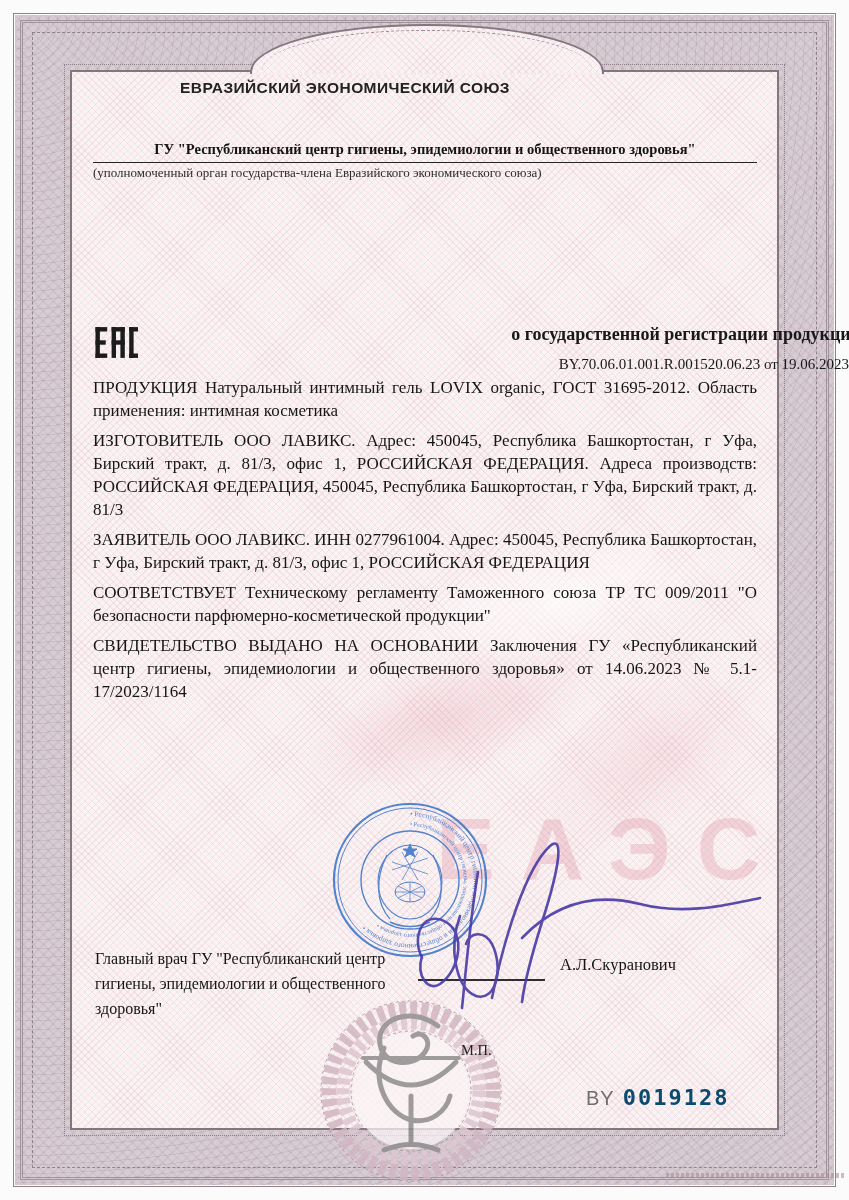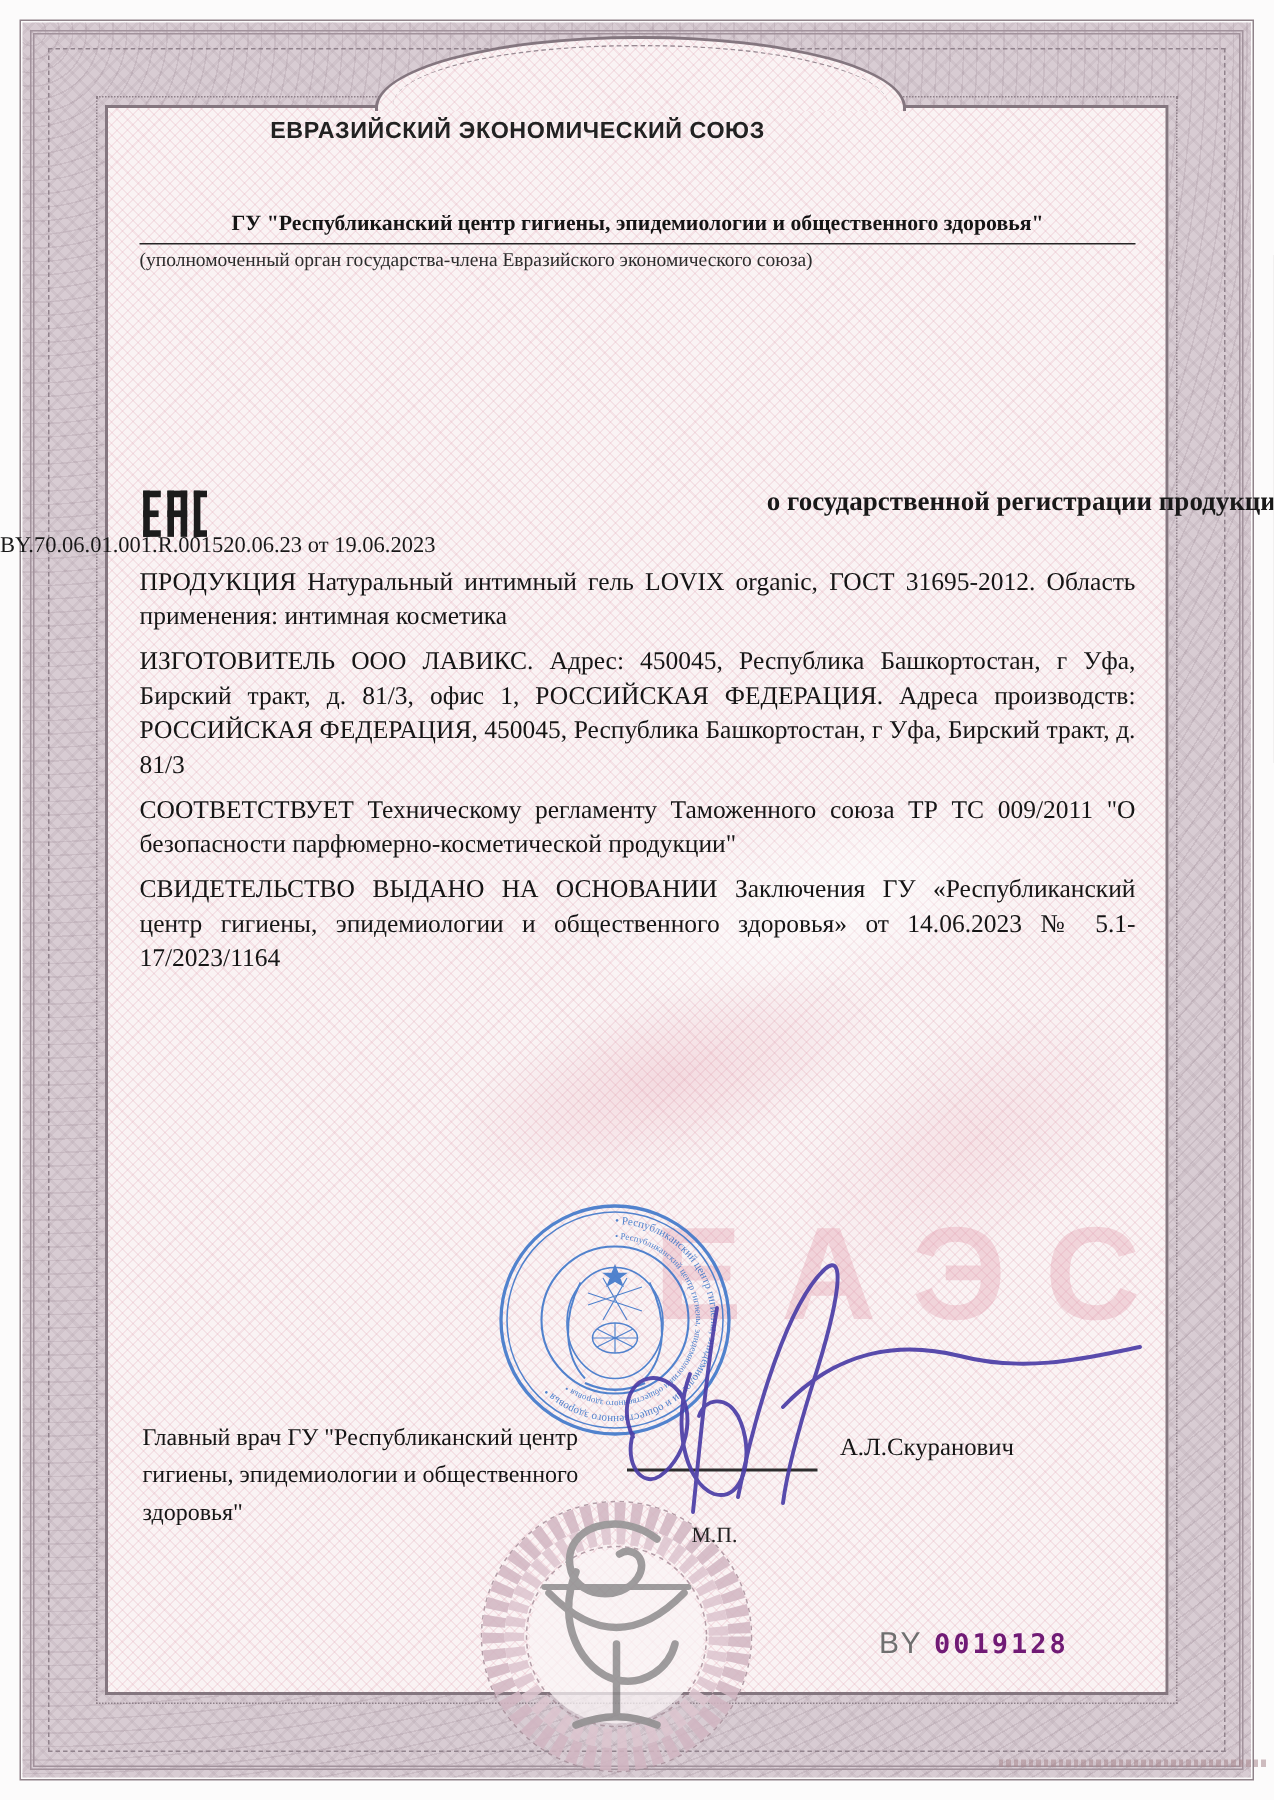--- a/index.html
+++ b/index.html
@@ -55,37 +55,37 @@
   .authority{left:93px;top:141px;width:664px;text-align:center;font-weight:bold;font-size:14.5px;
     padding-bottom:4px;border-bottom:1.6px solid #262626;color:#141414;}
   .authority-note{left:93px;top:165px;width:664px;text-align:left;font-size:13px;color:#2c2c2c;}
   .big-title{
     left:0;top:242px;width:849px;text-align:center;
     font-weight:bold;font-size:54px;letter-spacing:5px;line-height:1.15;
     color:#d3a0b4;-webkit-text-stroke:1.2px #6f6468;
     text-shadow:2px 2px 1px #948a90, 3px 3px 2px rgba(120,110,116,.55), -1px -1px 0 #cfc6ca;
   }
   .subtitle{left:0;top:324px;width:849px;text-align:right;font-weight:bold;font-size:18px;color:#181818;padding-left:12px;}
-  .number-line{left:0;top:356px;width:849px;text-align:left;font-size:15px;color:#181818;}
+  .number-line{left:0;top:356px;width:849px;text-align:right;font-size:15px;color:#181818;}
   .eac{left:94px;top:319px;width:44px;height:47px;}
   .body-text{left:93px;top:376px;width:664px;font-size:17px;line-height:23px;text-align:justify;color:#151515;}
   .body-text p{margin:0 0 7px 0;}
   .wm-eaes{left:436px;top:770px;font-family:"Liberation Sans",sans-serif;font-weight:bold;
     font-size:88px;letter-spacing:26px;color:rgba(224,148,166,.33);z-index:3;margin-top:28px;}
   .stamp-wrap{left:330px;top:800px;width:160px;height:160px;z-index:5;}
   .sig-wrap{left:408px;top:838px;width:362px;height:176px;z-index:6;}
   .sig-line{left:418px;top:979px;width:127px;border-top:2px solid #2e2e2e;z-index:5;}
   .signer{left:560px;top:955px;font-size:16.5px;color:#151515;z-index:6;}
   .left-title{left:95px;top:946px;width:312px;font-size:16px;line-height:25px;color:#151515;}
-  .mp{left:461px;top:1016px;font-size:14.5px;color:#222;z-index:7;}
+  .mp{left:461px;top:1042px;font-size:14.5px;color:#222;z-index:7;}
   .rosette-wrap{left:312px;top:992px;width:198px;height:198px;z-index:5;}
   .serial{left:586px;top:1085px;z-index:6;white-space:nowrap;}
   .serial .pfx{font-family:"Liberation Sans",sans-serif;font-size:20px;color:#6f6f6f;letter-spacing:1px;}
-  .serial .num{font-family:"DejaVu Sans Mono",monospace;font-weight:bold;font-size:18px;
-    color:#701a75;letter-spacing:2px;margin-left:8px;}
+  .serial .num{font-family:"DejaVu Sans Mono",monospace;font-weight:bold;font-size:22px;
+    color:#0c4a6e;letter-spacing:2px;margin-left:8px;}
   .imprint{left:666px;top:1173px;width:178px;height:5px;opacity:.55;z-index:4;
     background:repeating-linear-gradient(90deg,#a8878d 0 3px,transparent 3px 5px);}
 </style>
 </head>
 <body>
 
 <div class="page">
 
   <div class="b-outer"></div>
   <div class="b-band"></div>
@@ -118,20 +118,21 @@
         <rect x="48" y="2" width="6" height="42"></rect>
           <rect x="48" y="2" width="12" height="6"></rect>
         <rect x="48" y="38" width="12" height="6"></rect>
       </g>
     </svg>
   </div>
 
   <div class="layer body-text">
     <p><span>ПРОДУКЦИЯ</span><span> Натуральный интимный гель LOVIX organic, ГОСТ 31695-2012. Область применения: интимная косметика</span></p>
     <p><span>ИЗГОТОВИТЕЛЬ</span><span> ООО ЛАВИКС. Адрес: 450045, Республика Башкортостан, г Уфа, Бирский тракт, д. 81/3, офис 1, РОССИЙСКАЯ ФЕДЕРАЦИЯ. Адреса производств: РОССИЙСКАЯ ФЕДЕРАЦИЯ, 450045, Республика Башкортостан, г Уфа, Бирский тракт, д. 81/3</span></p>
+    <p><span>ЗАЯВИТЕЛЬ</span><span> ООО ЛАВИКС. ИНН 0277961004. Адрес: 450045, Республика Башкортостан, г Уфа, Бирский тракт, д. 81/3, офис 1, РОССИЙСКАЯ ФЕДЕРАЦИЯ</span></p>
     <p><span>СООТВЕТСТВУЕТ</span><span> Техническому регламенту Таможенного союза ТР ТС 009/2011 "О безопасности парфюмерно-косметической продукции"</span></p>
     <p><span>СВИДЕТЕЛЬСТВО ВЫДАНО НА ОСНОВАНИИ</span><span> Заключения ГУ «Республиканский центр гигиены, эпидемиологии и общественного здоровья» от 14.06.2023 № 5.1-17/2023/1164</span></p>
   </div>
 
   <div class="layer wm-eaes">ЕАЭС</div>
 
   <div class="layer stamp-wrap">
     <svg width="160" height="160" viewBox="0 0 160 160" opacity="0.88">
       <g fill="none" stroke="#3a74c9">
         <circle cx="80" cy="80" r="76" stroke-width="2.2"></circle>

